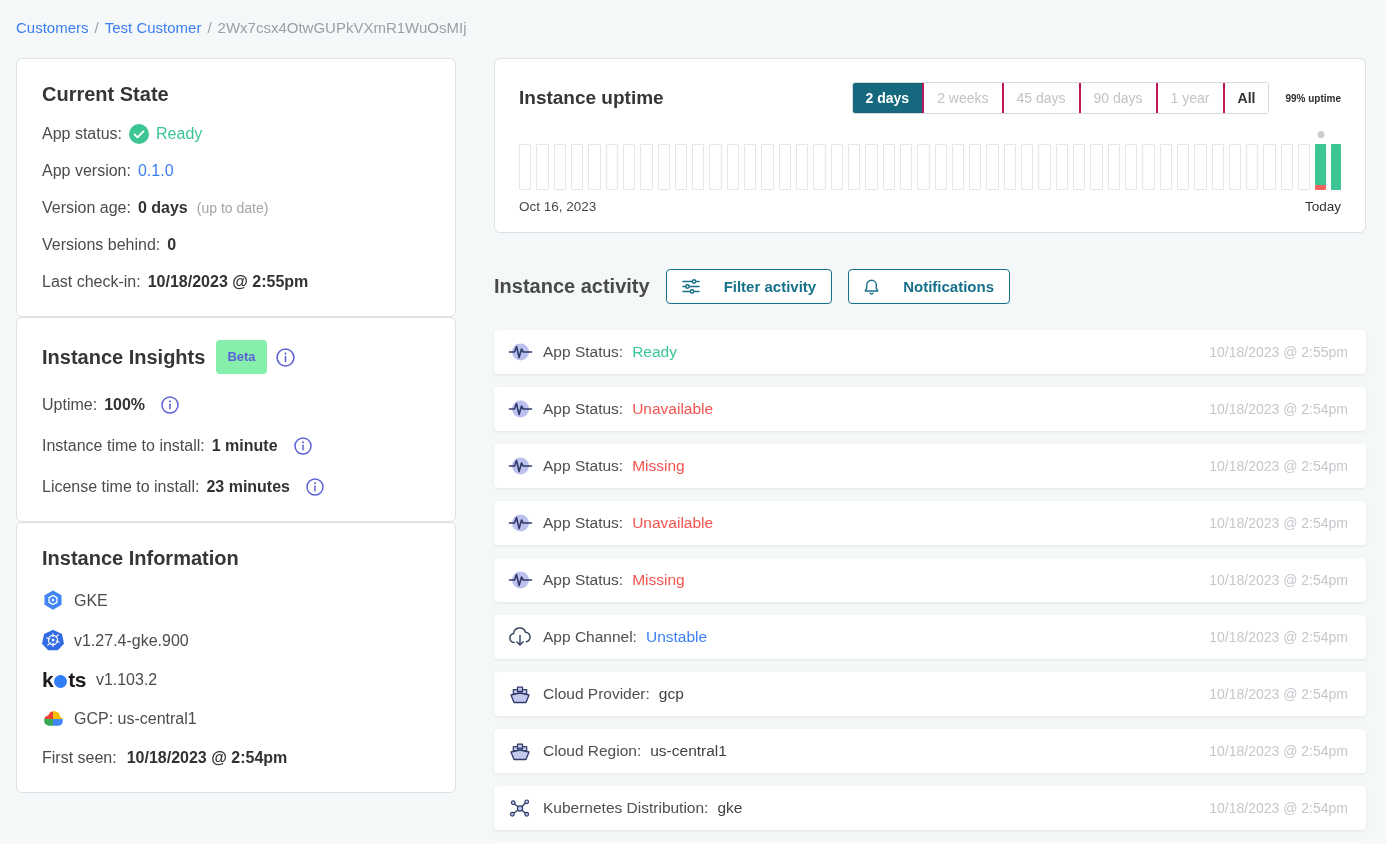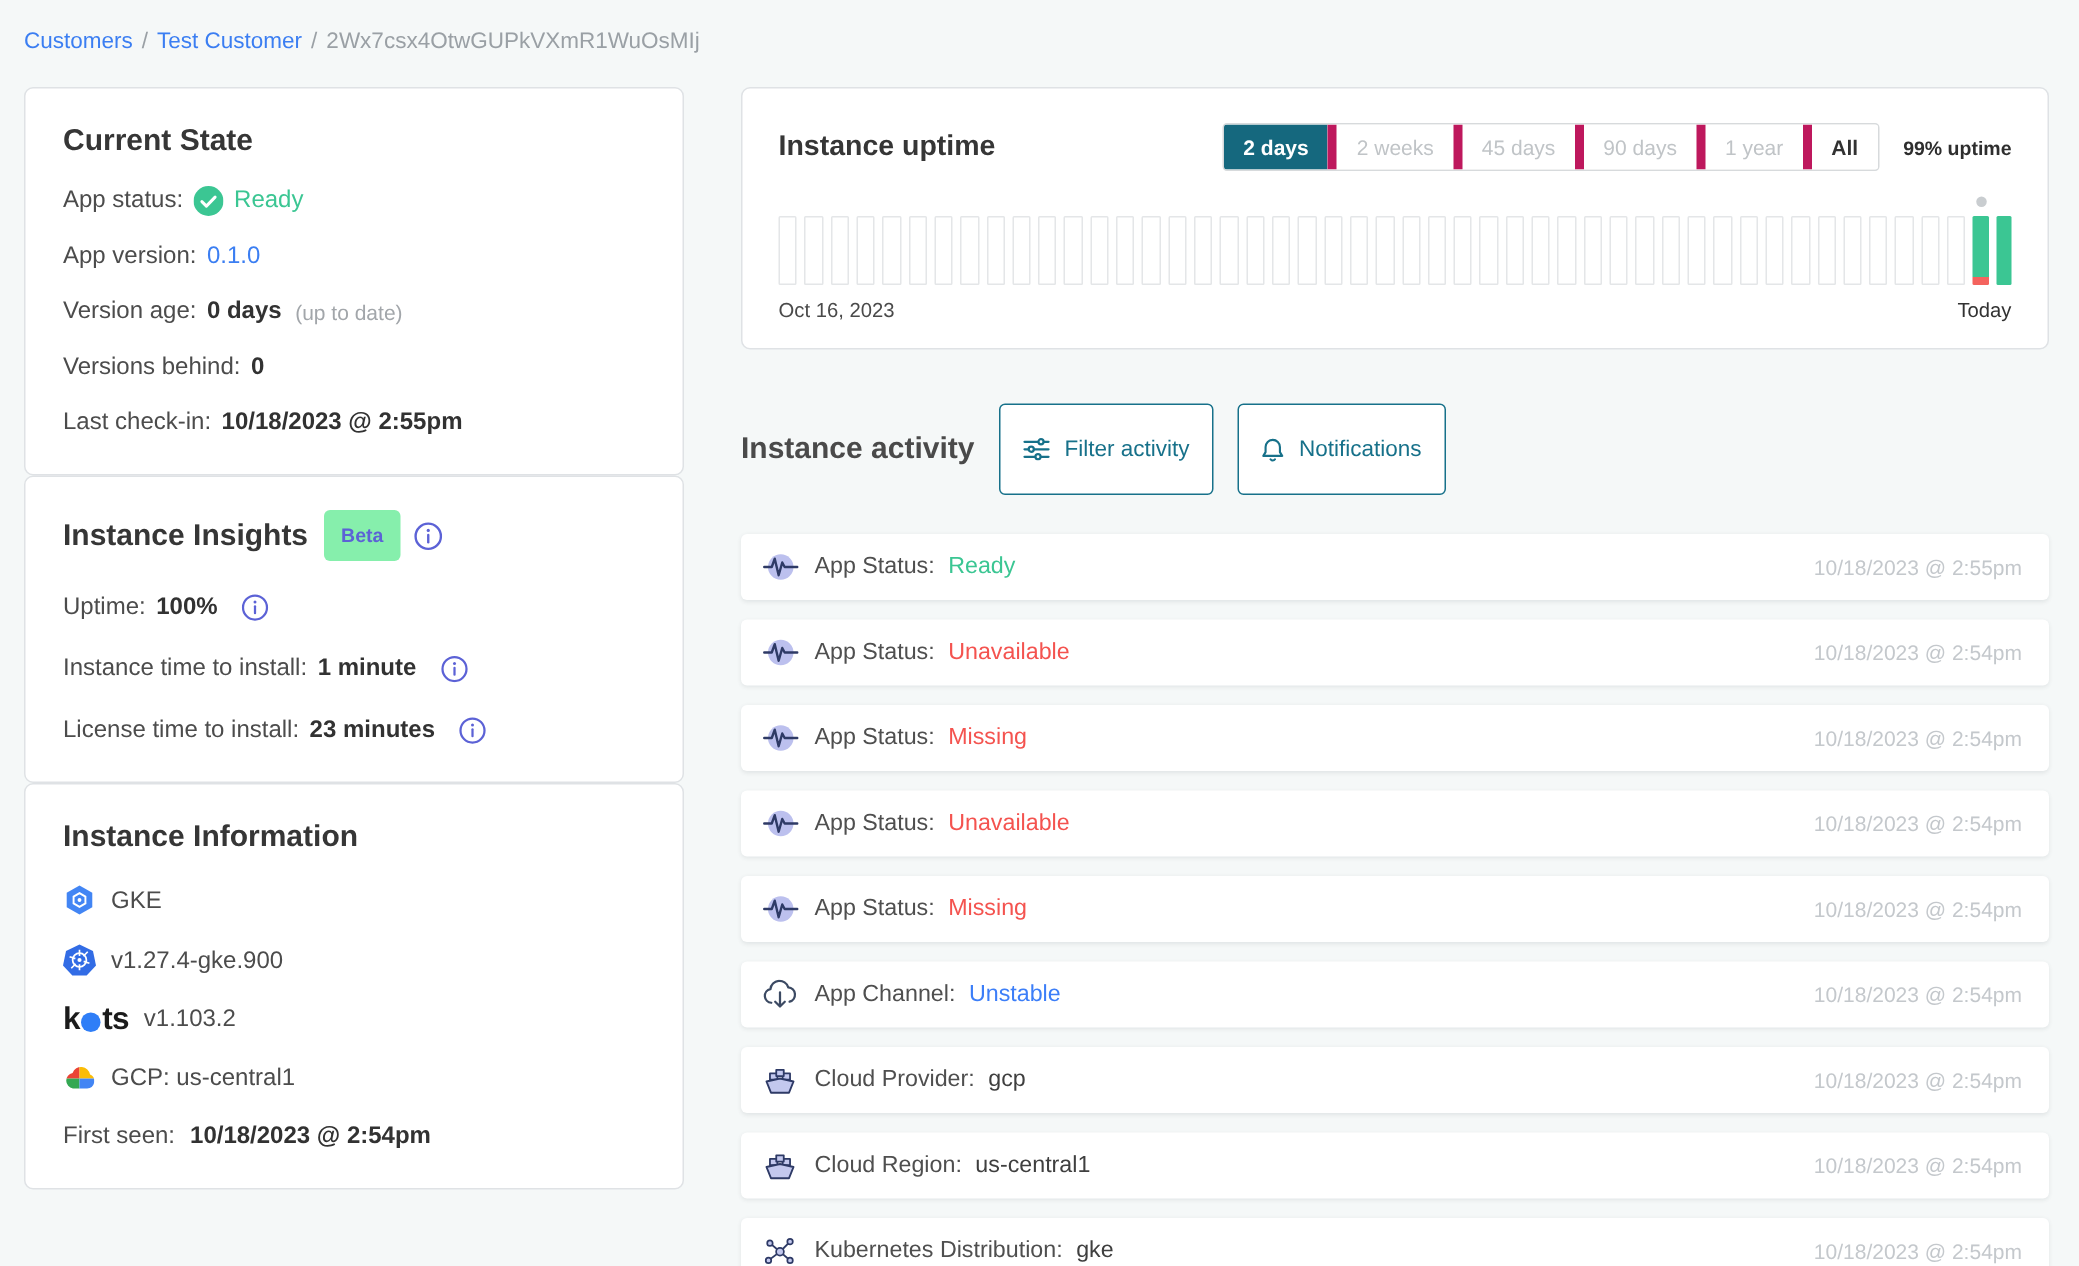--- a/index.html
+++ b/index.html
@@ -35,41 +35,41 @@
   .beta-badge { background:#86efac; color:#5c62d6; font-size:13px; font-weight:600; padding:4px 11px; border-radius:4px; margin-left:11px; }
   .info-icon { margin-left:9px; display:inline-flex; cursor:pointer; }
   .kots-word { font-weight:800; font-size:21px; letter-spacing:-0.5px; color:#1b1b1b; display:inline-flex; align-items:center; }
   .kots-o { width:13px; height:13px; border-radius:50%; background:#2f7ef7; display:inline-block; margin:3px 1px 0; }
 
   
   .uptime-card { padding:23px 24px 18px; margin-bottom:0; }
   .uptime-header { display:flex; align-items:center; }
   .uptime-title { font-size:19px; font-weight:600; color:#363636; }
   .range-group { margin-left:auto; display:flex; border:1px solid #d7dadc; border-radius:3px; overflow:hidden; background:#fff; }
-  .range-btn { padding:6px 13px; font-size:14px; line-height:18px; color:#c0c4c7; background:#fff; border:none; border-left:6px solid #be185d; cursor:pointer; font-family:inherit; white-space:nowrap; }
+  .range-btn { padding:6px 13px; font-size:14px; line-height:18px; color:#c0c4c7; background:#fff; border:none; border-left:2px solid #be185d; cursor:pointer; font-family:inherit; white-space:nowrap; }
   .range-btn:first-child { border-left:none; }
   .range-btn.selected { background:#15687e; color:#fff; font-weight:600; }
   .range-btn.all-btn { color:#323232; font-weight:600; }
-  .uptime-summary { margin-left:16px; font-size:13px; font-weight:600; color:#2e2e2e; white-space:nowrap; }
+  .uptime-summary { margin-left:16px; font-size:10px; font-weight:600; color:#2e2e2e; white-space:nowrap; }
   .chart-wrap { margin-top:30px; }
   .bars { display:flex; gap:5px; height:46px; align-items:stretch; }
   .bar { flex:1; border-radius:1px; position:relative; }
   .bar.no-data { background:#fff; border:1px solid #e4e6e8; }
   .bar.up { background:#3bc693; }
   .bar.up-with-downtime { background:linear-gradient(to bottom,#3bc693 0 89%,#f4635e 89% 100%); }
   .bar.marked::before { content:''; position:absolute; top:-13px; left:50%; transform:translateX(-50%);
     width:7px; height:7px; border-radius:50%; background:#c9cdd0; }
   .chart-labels { display:flex; justify-content:space-between; margin-top:9px; font-size:13.5px; color:#4a4a4a; }
   .chart-labels .end { color:#323232; }
 
   
   .activity-header { display:flex; align-items:center; gap:16px; margin:36px 0 26px; }
   .activity-title { font-size:20px; font-weight:600; color:#4a4a4a; }
-  .outline-btn { display:flex; align-items:center; gap:10px; border:1px solid #17718a; color:#17718a; background:#fff;
-    border-radius:4px; padding:20px 15px; font-size:15px; font-weight:400; font-family:inherit; cursor:pointer; line-height:19px; }
+  .outline-btn { display:flex; align-items:center; gap:24px; border:1px solid #17718a; color:#17718a; background:#fff;
+    border-radius:4px; padding:7px 15px; font-size:15px; font-weight:700; font-family:inherit; cursor:pointer; line-height:19px; }
   .activity-row { display:flex; align-items:center; background:#fff; border-radius:4px; height:44px;
     padding:0 18px 0 12px; margin-bottom:13px; box-shadow:0 1px 3px rgba(50,60,70,.10); }
   .row-icon { width:28px; display:flex; justify-content:center; align-items:center; margin-right:9px; flex:none; }
   .row-label { font-size:15.5px; color:#4f4f4f; margin-right:9px; white-space:nowrap; }
   .row-value { font-size:15.5px; white-space:nowrap; }
   .tone-green { color:#3bc693; }
   .tone-red  { color:#f4534f; }
   .tone-blue { color:#3c7ef8; }
   .tone-dark { color:#3f3f3f; }
   .row-time { margin-left:auto; font-size:14px; color:#c4c8cc; white-space:nowrap; }

